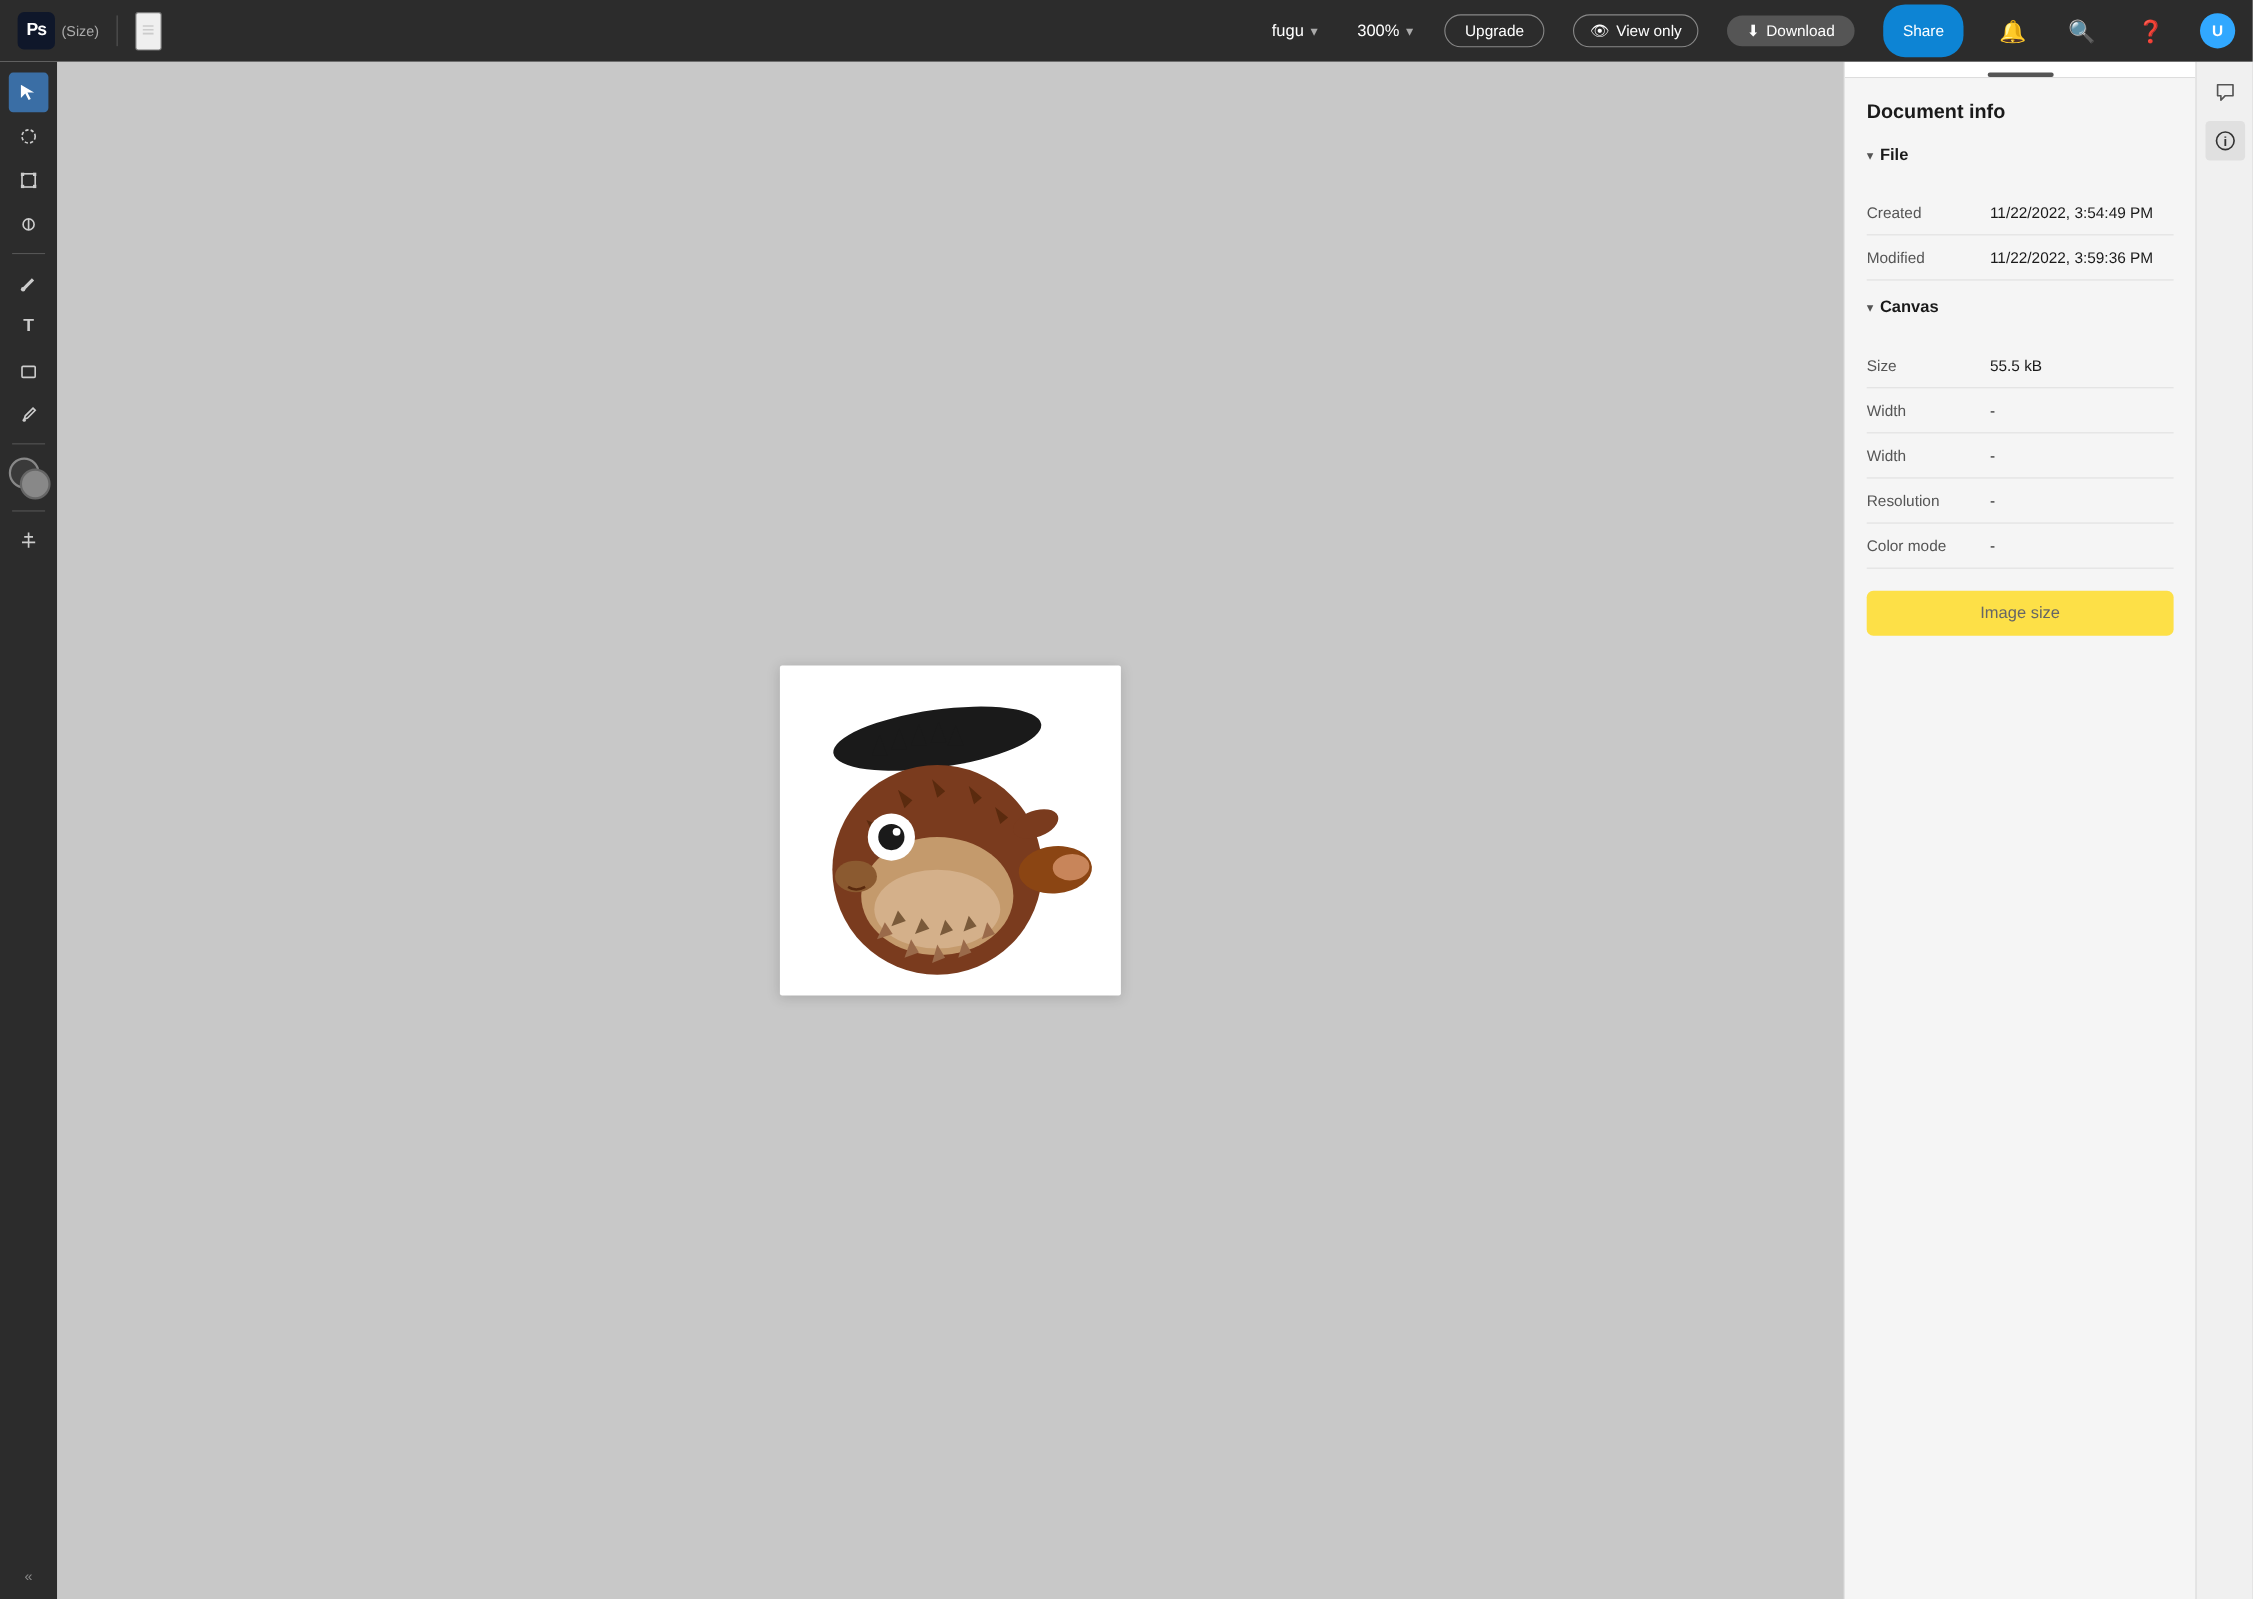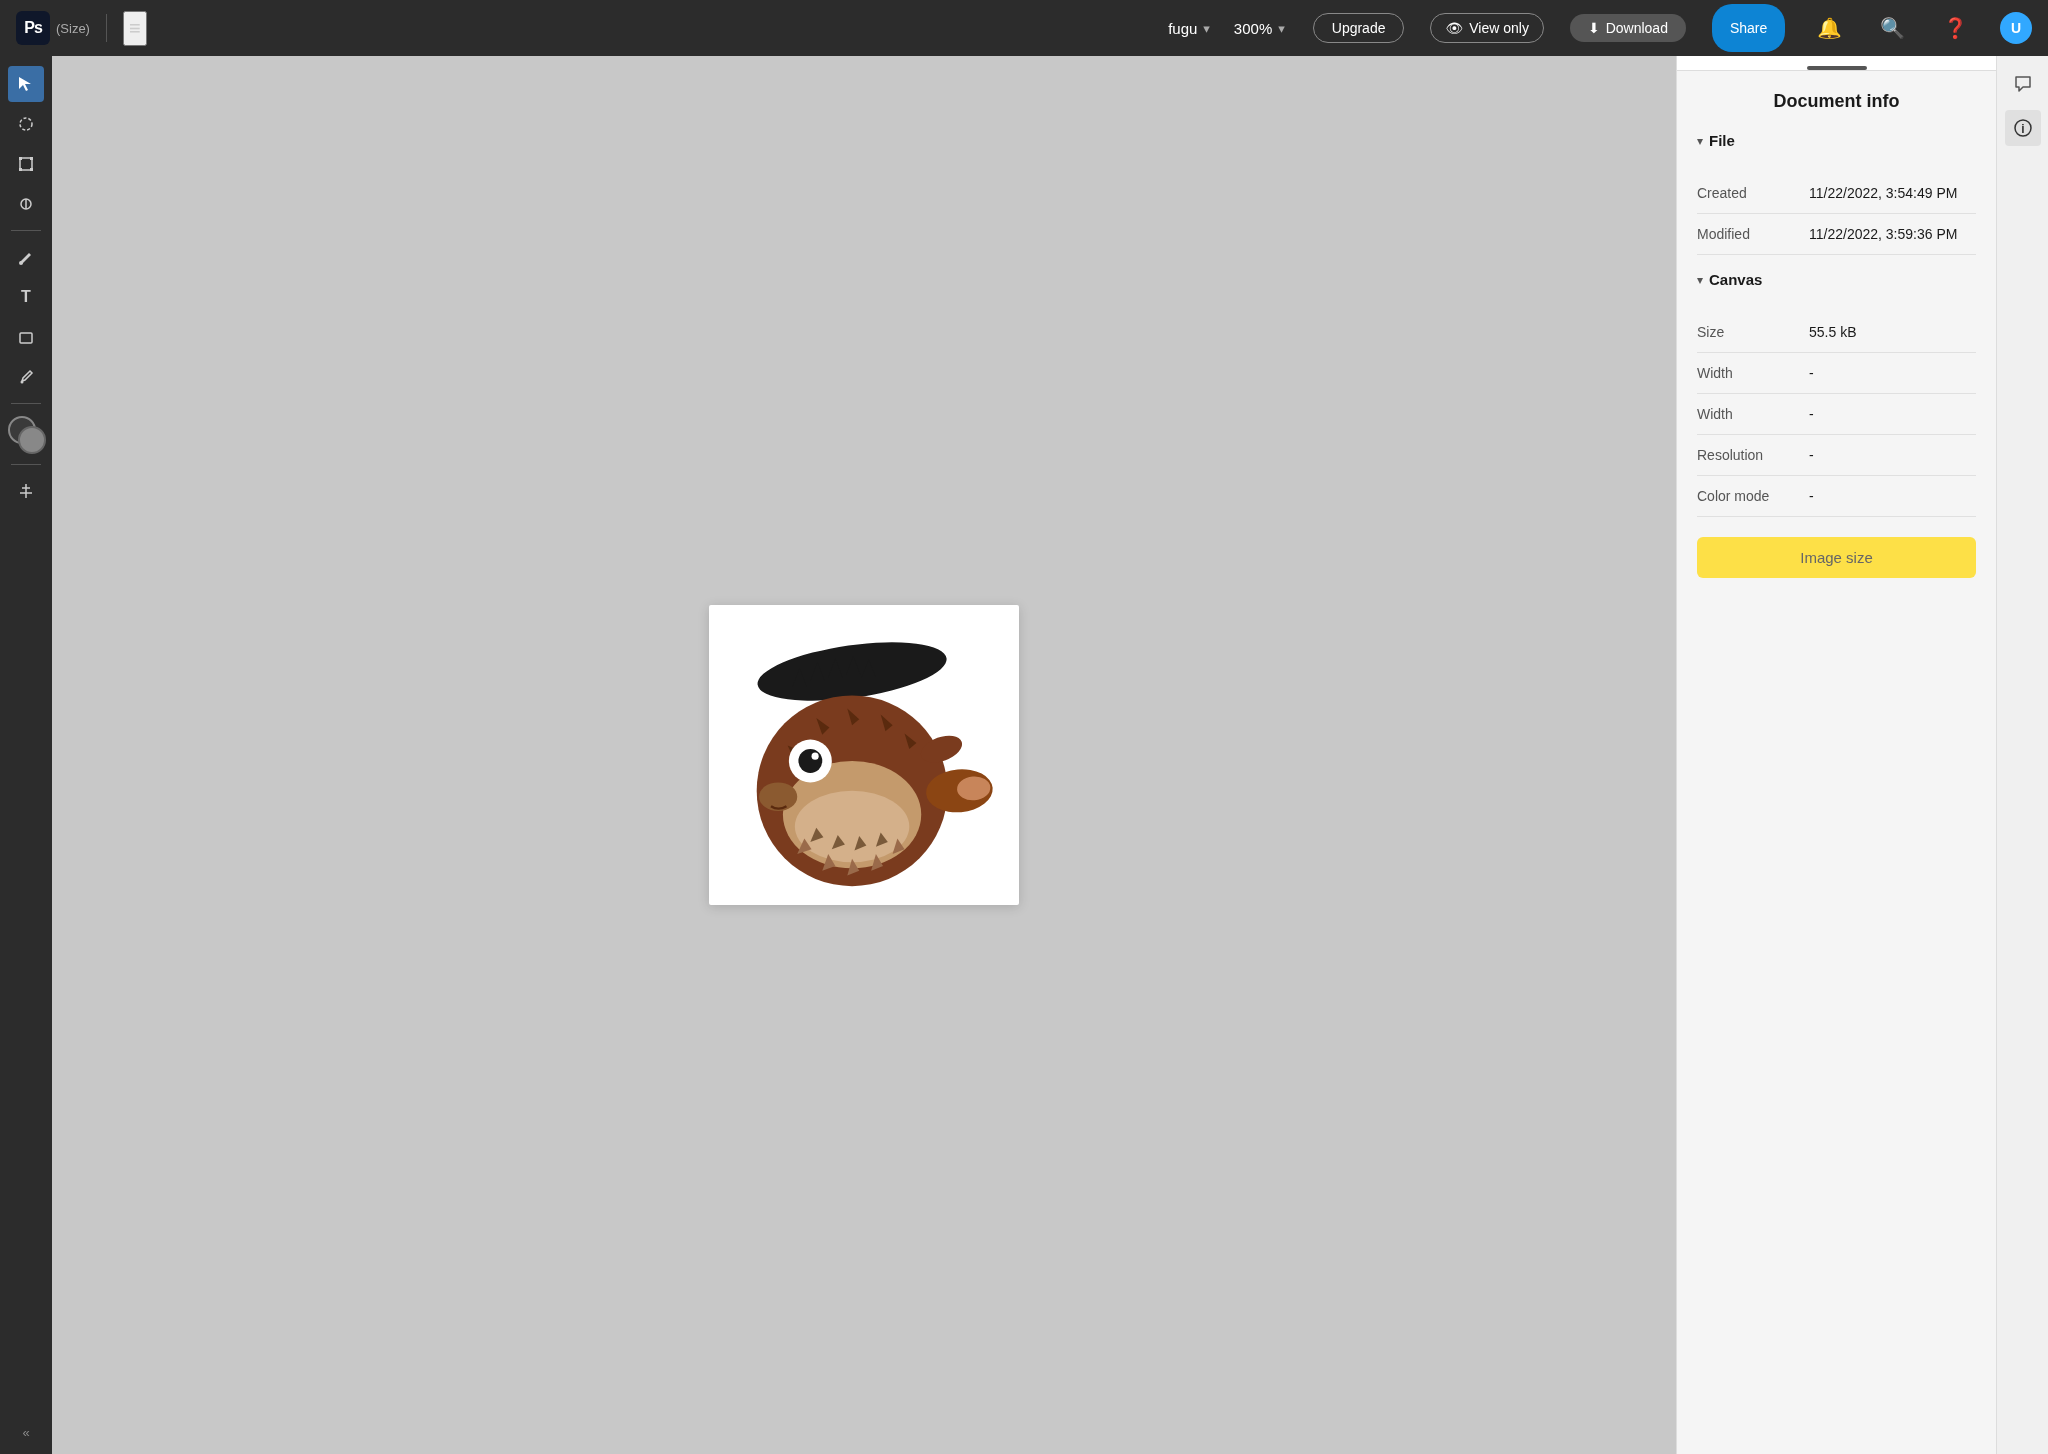--- a/index.html
+++ b/index.html
@@ -68,21 +68,21 @@
       font-size: 15px;
       font-weight: 500;
     }
     .header-filename .chevron { color: #aaa; font-size: 13px; }
     .header-zoom {
       display: flex;
       align-items: center;
       gap: 6px;
       color: #fff;
       font-size: 15px;
-      margin-left: 12px;
+      margin-left: 24px;
     }
     .header-zoom .chevron { color: #aaa; font-size: 13px; }
     .header-right {
       display: flex;
       align-items: center;
       gap: 26px;
       margin-left: 16px;
     }
     .btn-upgrade {
       background: transparent;
@@ -287,21 +287,20 @@
     }
     .panel-content {
       padding: 20px;
       flex: 1;
     }
     .panel-title {
       font-size: 18px;
       font-weight: 600;
       color: #1a1a1a;
       margin-bottom: 20px;
-      text-align: center;
     }
     .section-header {
       display: flex;
       align-items: center;
       gap: 6px;
       margin-bottom: 16px;
       padding-bottom: 8px;
     }
     .section-title {
       font-size: 15px;

